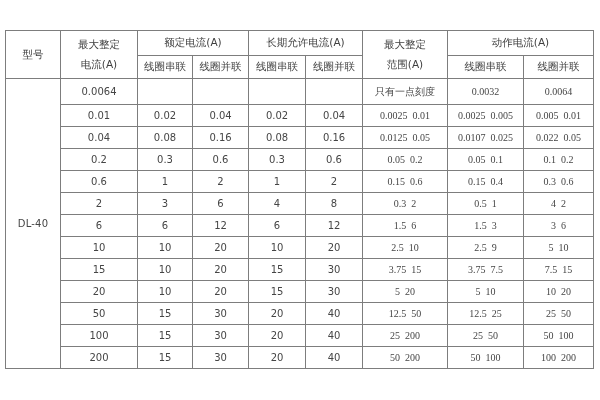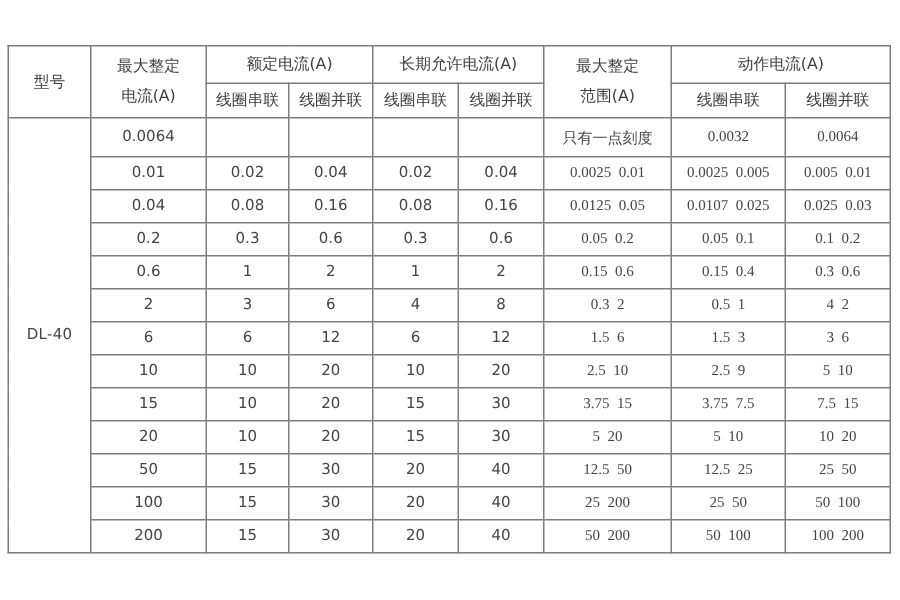--- a/index.html
+++ b/index.html
@@ -112,21 +112,21 @@
   </tr>
 
   <tr class="data-row">
     <td>0.04</td>
     <td>0.08</td>
     <td>0.16</td>
     <td>0.08</td>
     <td>0.16</td>
     <td class="pair">0.0125  0.05</td>
     <td class="pair">0.0107  0.025</td>
-    <td class="pair">0.025  0.03</td>
+    <td class="pair">0.022  0.05</td>
   </tr>
 
   <tr class="data-row">
     <td>0.2</td>
     <td>0.3</td>
     <td>0.6</td>
     <td>0.3</td>
     <td>0.6</td>
     <td class="pair">0.05  0.2</td>
     <td class="pair">0.05  0.1</td>

